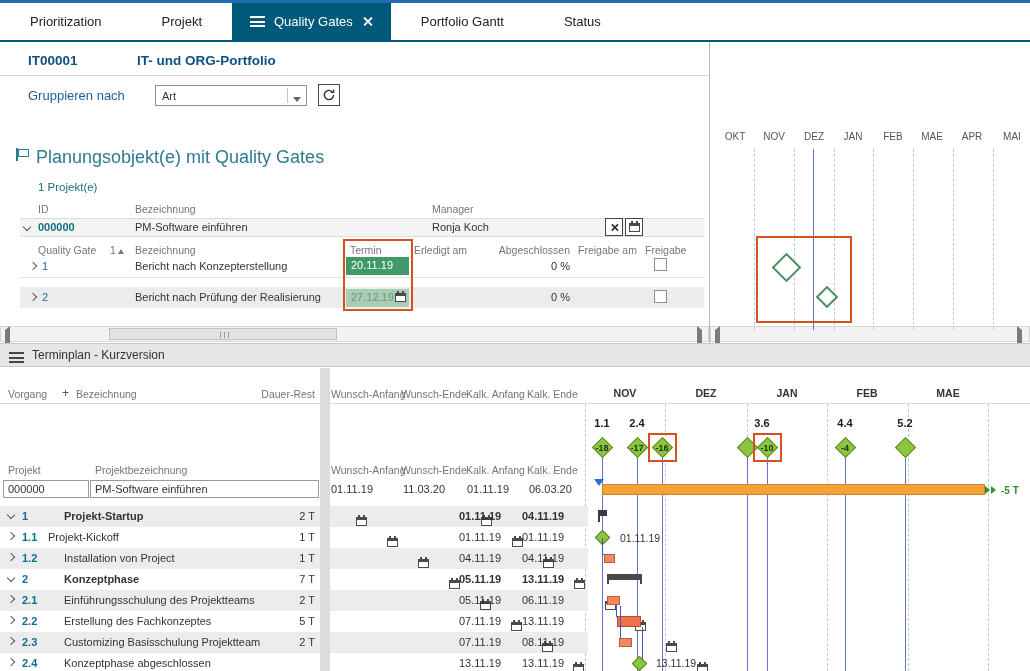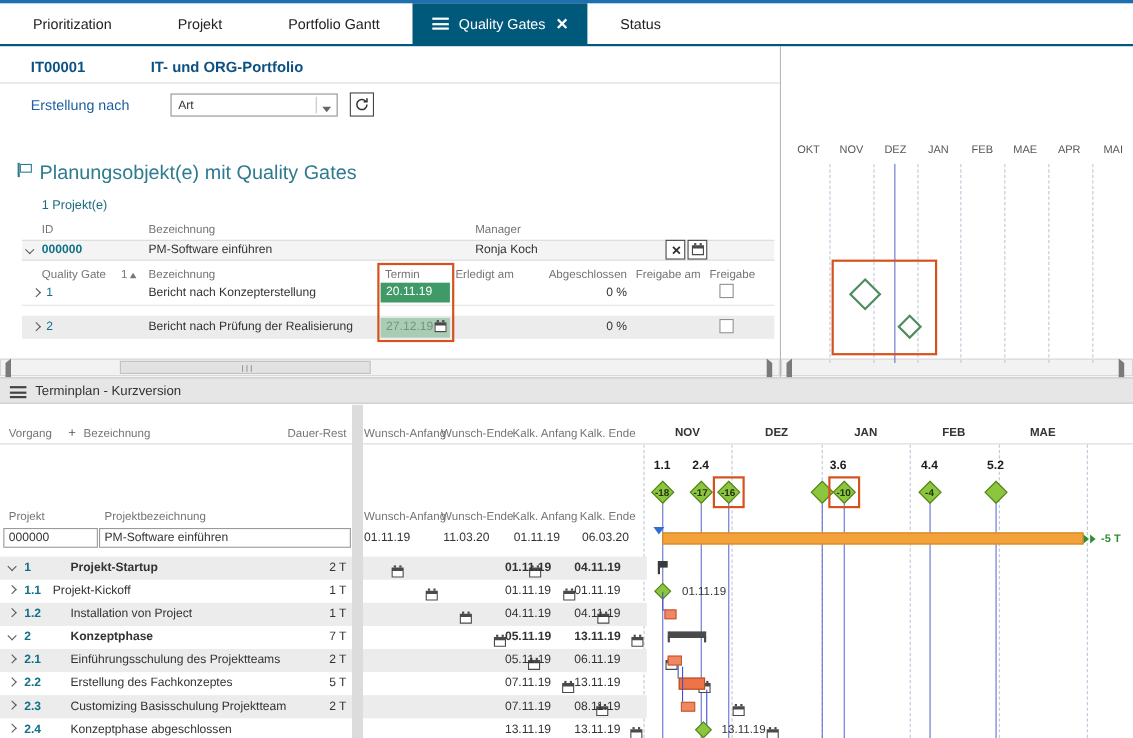--- a/index.html
+++ b/index.html
@@ -70,40 +70,40 @@
 <div id="screen">
 
   
   <div class="nav">
     <div class="tab">
         <span>Prioritization</span>
       </div>
     <div class="tab">
         <span>Projekt</span>
       </div>
-    <div class="tab">
-        <span>Portfolio Gantt</span>
-      </div>
     <div class="tab active">
       <span class="hamb"></span>
       <span>Quality Gates</span>
       <span class="xicon"></span>
     </div>
     <div class="tab">
+        <span>Portfolio Gantt</span>
+      </div>
+    <div class="tab">
         <span>Status</span>
       </div>
   </div>
 
   
   <div class="abs navy" style="left:28px;top:53px">IT00001</div>
   <div class="abs navy" style="left:137px;top:53px">IT- und ORG-Portfolio</div>
   <div class="line" style="left:0;top:75px;width:709px;height:1px"></div>
 
   
-  <div class="abs" style="left:28px;top:88px;font-size:13px;color:#1b5f9f;white-space:nowrap">Erstellung nach</div>
+  <div class="abs" style="left:28px;top:88px;font-size:13px;color:#1b5f9f;white-space:nowrap">Gruppieren nach</div>
   <div class="dropdown" style="left:155px;top:85px;width:152px;height:21px">
     <span style="flex:1;padding-left:6px">Art</span>
     <span style="width:1px;height:15px;background:#c4c4c4"></span>
     <span style="width:18px;display:flex;justify-content:center">
         <span class="dd-arrow" style="margin-top:8px"></span>
       </span>
   </div>
   <div class="gbtn" style="left:318px;top:84px;width:22px;height:22px">
     <svg width="14" height="14" viewBox="0 0 14 14">
         <path d="M11.6 7a4.6 4.6 0 1 1-1.35-3.25" stroke="#333" stroke-width="1.4" fill="none"></path>

